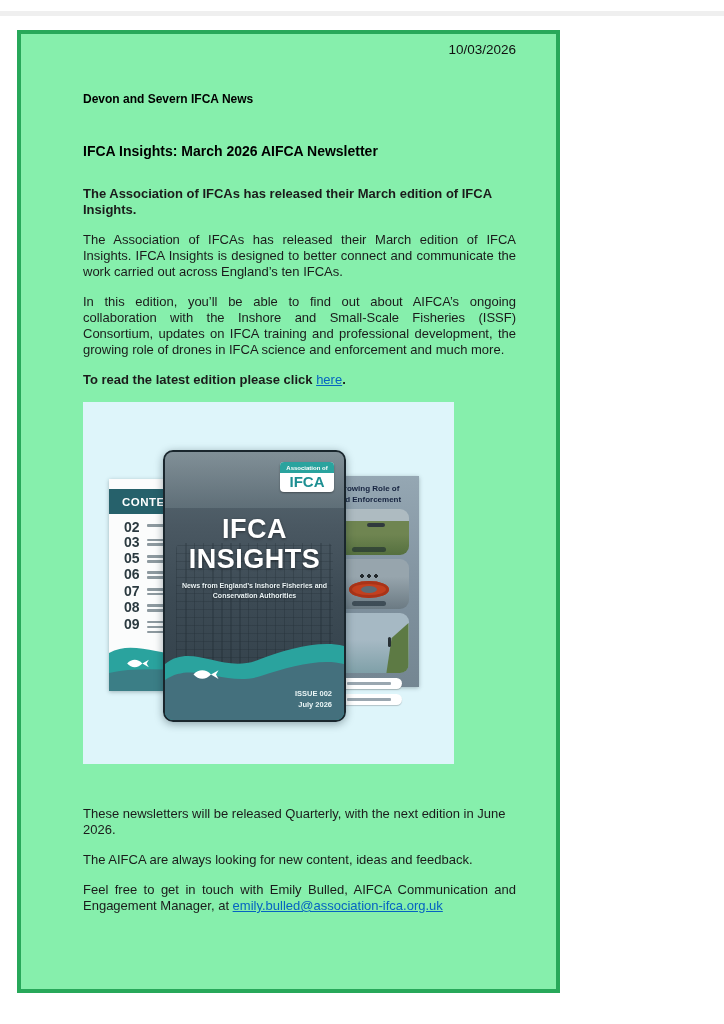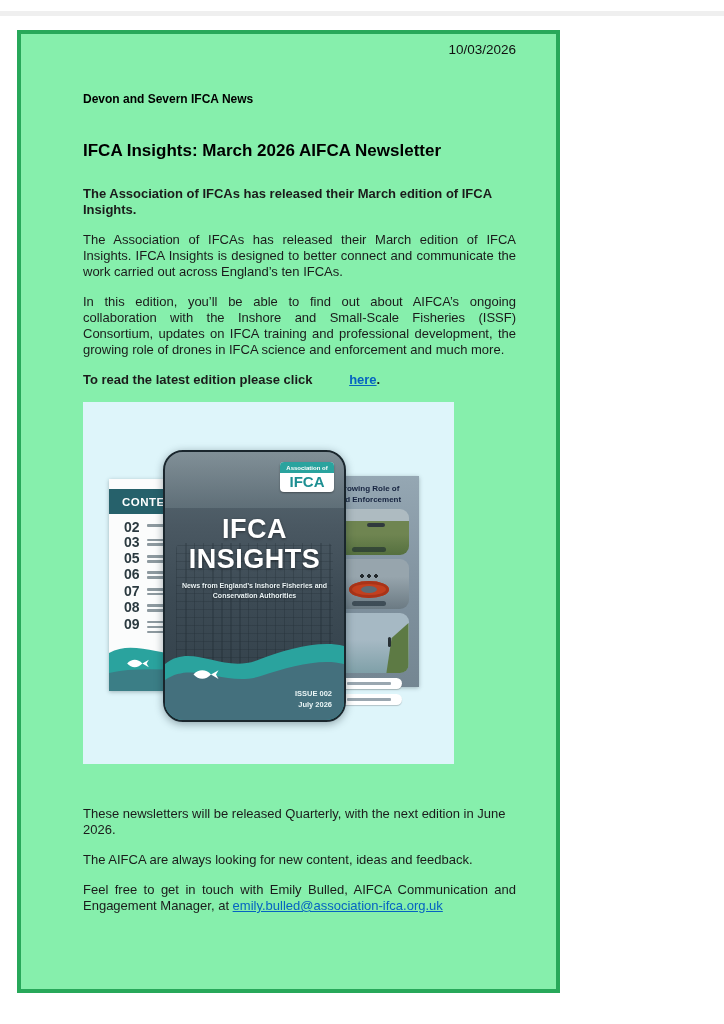--- a/index.html
+++ b/index.html
@@ -23,28 +23,28 @@
   }
   .content { padding:8px 40px 0 62px; }
 
   .doc-date {
     text-align:right; font-size:13.5px; line-height:16px; color:#111;
   }
   h1.doc-title {
     margin:30px 0 0; font-size:12px; line-height:22px; font-weight:bold; color:#000;
   }
   h2.article-title {
-    margin:30px 0 0; font-size:17px; line-height:22px; font-weight:bold; color:#000;
+    margin:30px 0 0; font-size:14px; line-height:22px; font-weight:bold; color:#000;
   }
   p { margin:0 0 14px; font-size:13px; line-height:16px; }
   p.intro { margin:24px 0 14px; font-weight:bold; }
   p.just { text-align:justify; }
   p.cta { font-weight:bold; }
   a.link { color:#0563C1; text-decoration:underline; }
-  p.cta a.link { font-weight:bold;margin-left:33px; }
+  p.cta a.link { font-weight:normal; }
 
   
   .collage {
     position:relative; width:371px; height:362px;
     background:#DEF5FA; margin:0 0 42px 0; overflow:hidden;
   }
   .collage * { box-sizing:border-box; }
 
   
   .left-page {
@@ -65,21 +65,21 @@
     display:block; height:2.6px; background:#8d999f;
     margin-bottom:2.4px; border-radius:1px;
   }
   .left-wave { position:absolute; left:0; bottom:0; width:153px; height:58px; }
   .left-wave svg { display:block; width:100%; height:100%; }
   .left-fish { position:absolute; left:16px; top:24px; width:26px; height:13px; }
 
   
   .cover {
     position:absolute; left:80px; top:48px; width:183px; height:272px;
-    border-radius:20px; border:2px solid #1a262d; overflow:hidden; z-index:3;
+    border-radius:10px; border:2px solid #1a262d; overflow:hidden; z-index:3;
     background:linear-gradient(180deg,#5d6e77 0%,#4a5862 28%,#3c4a54 55%,#313f48 100%);
     box-shadow:0 2px 8px rgba(20,40,50,.4);
   }
   .cover-sky {
     position:absolute; top:0; left:0; right:0; height:56px;
     background:linear-gradient(180deg,#8d9ba2,#64747d); opacity:.75;
   }
   .cover-pots {
     position:absolute; left:6%; right:6%; top:34%; height:46%; opacity:.45; border-radius:6px;
     background:

